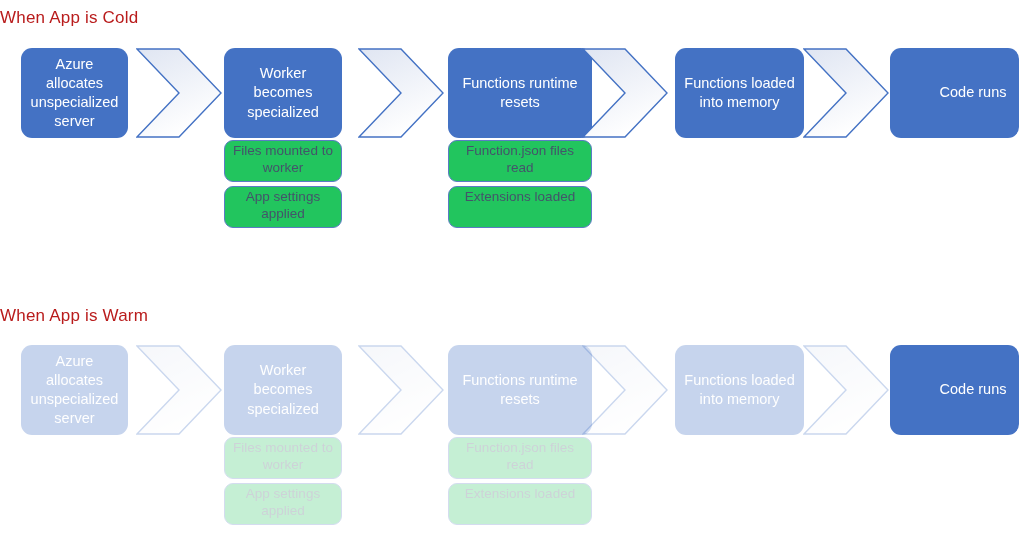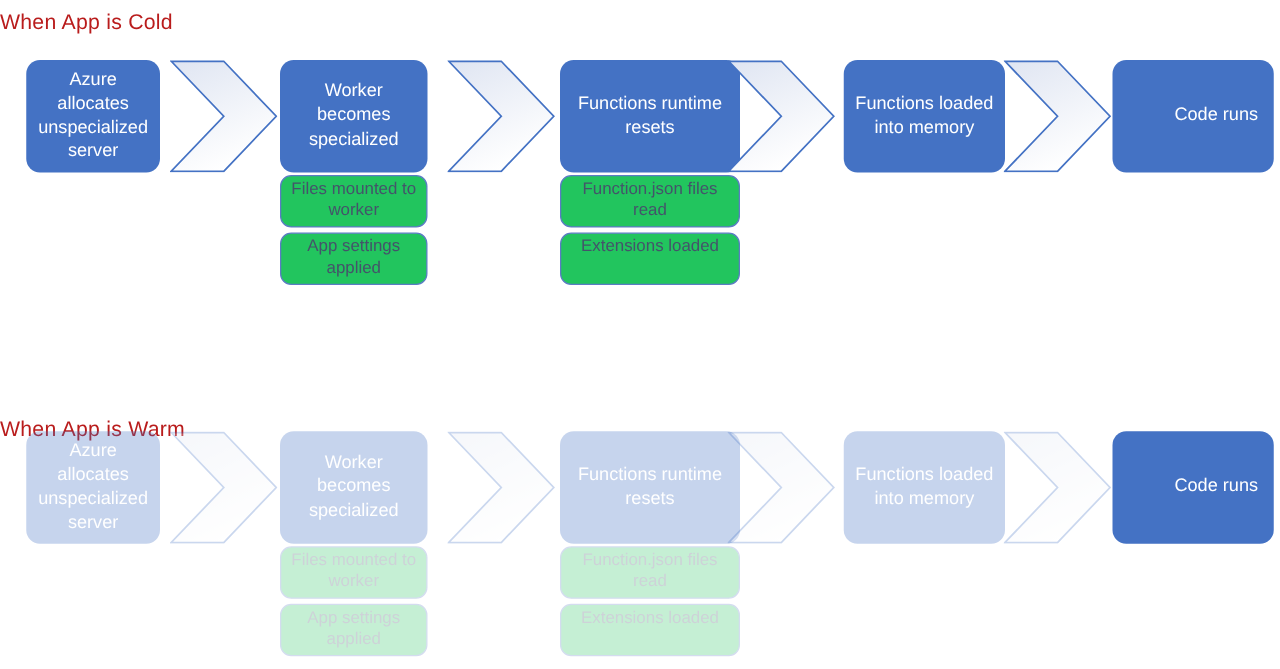--- a/index.html
+++ b/index.html
@@ -25,21 +25,21 @@
     position: absolute;
     left: 0;
     width: 1024px;
     text-align: left;
     font-size: 17px;
     font-weight: normal;
     color: #b91c1c;
     letter-spacing: 0.2px;
   }
   .section-title.cold { top: 8px; }
-  .section-title.warm { top: 306px; margin-top: 28px; }
+  .section-title.warm { top: 306px; }
 
   
   .row {
     position: absolute;
     left: 0;
     width: 1024px;
   }
   .row.cold { top: 48px; }
   .row.warm { top: 345px; }
 

